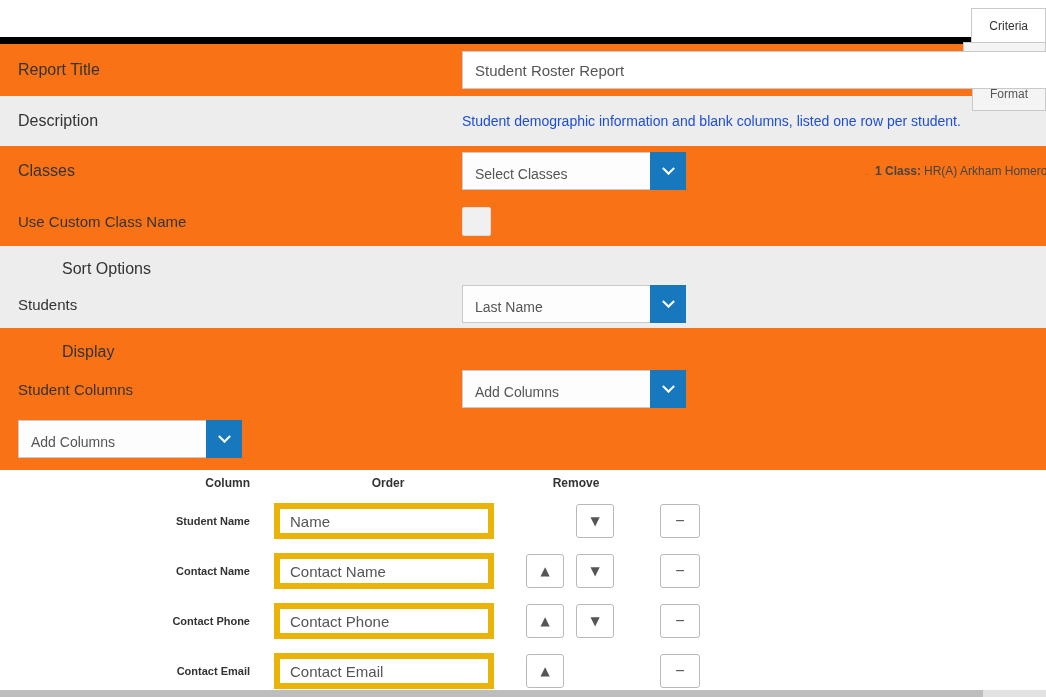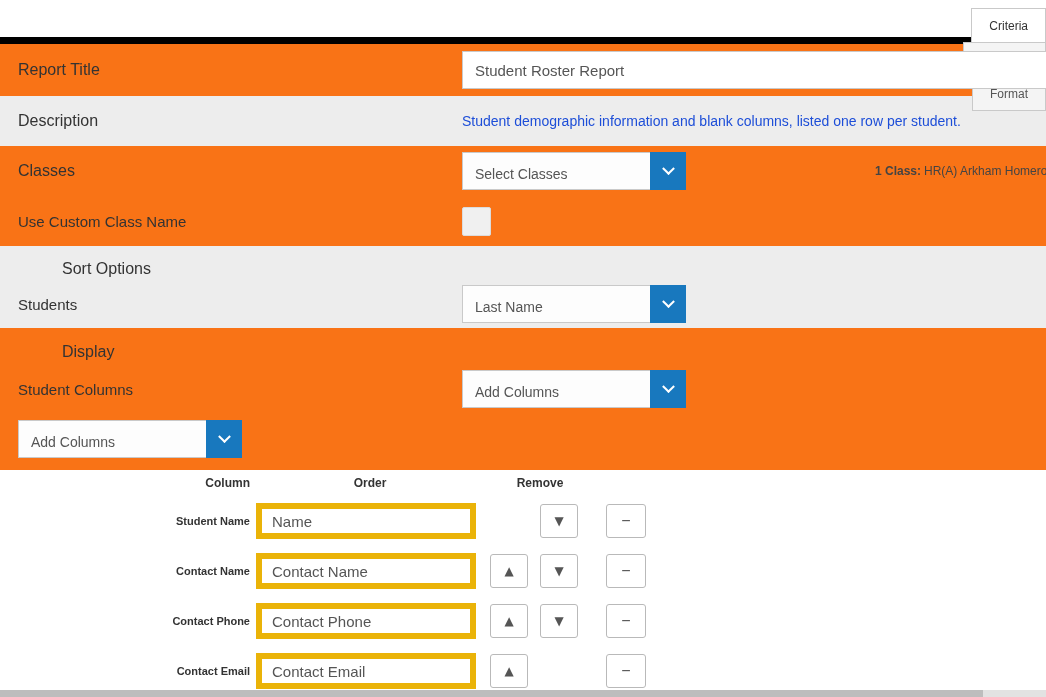--- a/index.html
+++ b/index.html
@@ -127,21 +127,21 @@
     cursor: pointer;
   }
 
   .heading-row { padding-top: 12px; align-items: center; margin-left: 44px; }
 
   
   .cols-table { background: #fff; }
   .ct-grid {
     display: grid;
     grid-template-columns: 250px 228px 100px 60px;
-    column-gap: 6px;
+    column-gap: 24px;
     align-items: center;
   }
   .ct-head { height: 26px; margin-top: 6px; }
   .ct-head div {
     font-size: 12px;
     font-weight: bold;
     color: #333;
   }
   .h-col    { text-align: right; }
   .h-name   { text-align: center; }

